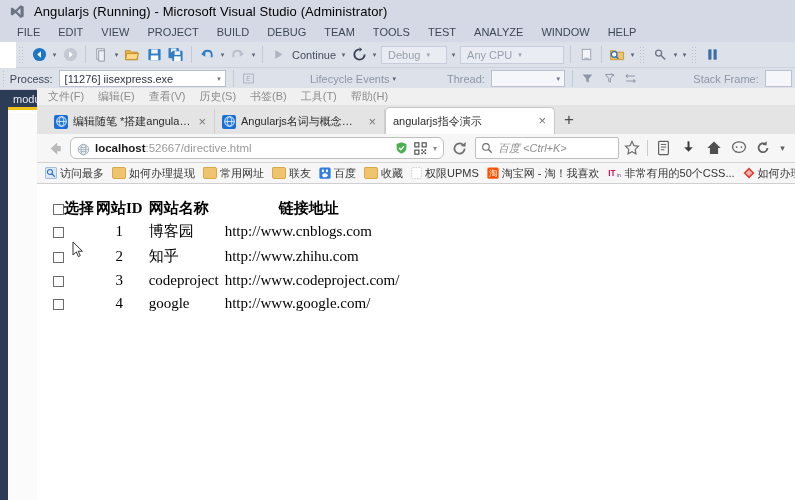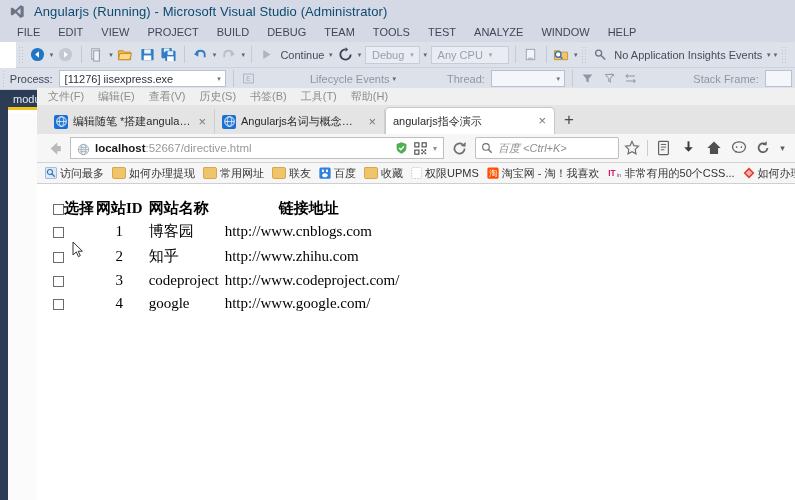--- a/index.html
+++ b/index.html
@@ -26,21 +26,21 @@
     background: #d4d9e5;
     display: flex; align-items: center;
   }
   .vs-logo {
     width: 22px; height: 22px;
     margin-left: 6px;
     display: flex; align-items: center; justify-content: center;
   }
   .vs-title-text {
     font-size: 13px;
-    color: #0c4a6e;
+    color: #000000;
     margin-left: 6px;
     letter-spacing: 0.1px;
     white-space: nowrap;
   }
   .vs-menubar {
     position: absolute; left: 0; top: 22px;
     width: 795px; height: 20px;
     background: #d4d9e5;
     display: flex; align-items: center;
     padding-left: 8px;
@@ -241,21 +241,21 @@
   }
   .nav-back {
     width: 25px; height: 25px;
     display: flex; align-items: center; justify-content: center;
   }
   .urlbar {
     flex: 1 1 auto;
     height: 22px;
     background: #ffffff;
     border: 1px solid #bfbfbf;
-    border-radius: 0;
+    border-radius: 6px;
     display: flex; align-items: center;
     margin: 0 4px 0 2px;
     box-sizing: border-box;
     min-width: 0;
   }
   .url-globe {
     width: 13px; height: 13px;
     margin: 0 5px 0 6px;
     flex: 0 0 auto;
   }
@@ -521,21 +521,20 @@
       <div class="tb-caret">▾</div>
 
       <div class="grip"></div>
 
       <div class="tb-btn">
         <svg width="15" height="15" viewBox="0 0 16 16">
           <circle cx="6" cy="6.5" r="3.2" fill="none" stroke="#6e7687" stroke-width="1.4"></circle>
           <path d="M8.2 8.6 L13 13.4" stroke="#6e7687" stroke-width="1.6"></path>
         </svg>
       </div>
-      <div class="tb-label">No Application Insights Events</div>
       <div class="tb-caret">▾</div>
       <div class="tb-caret">▾</div>
 
       <div class="grip"></div>
 
       <div class="tb-btn">
         <svg width="15" height="15" viewBox="0 0 16 16">
           <rect x="3.5" y="2.5" width="3.4" height="11" fill="#3d6ea8"></rect>
           <rect x="9.1" y="2.5" width="3.4" height="11" fill="#3d6ea8"></rect>
         </svg>

